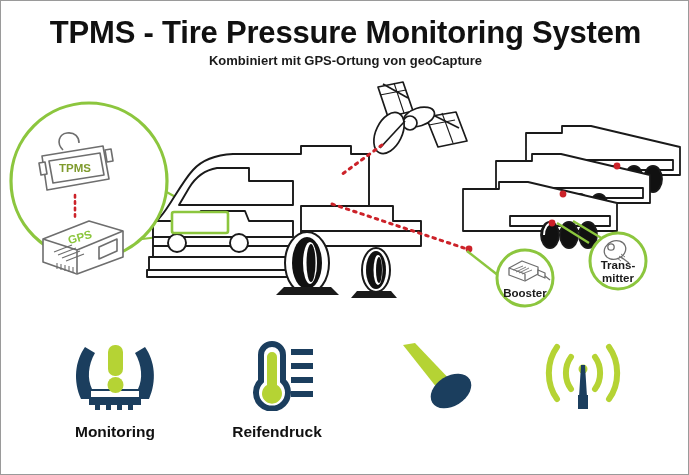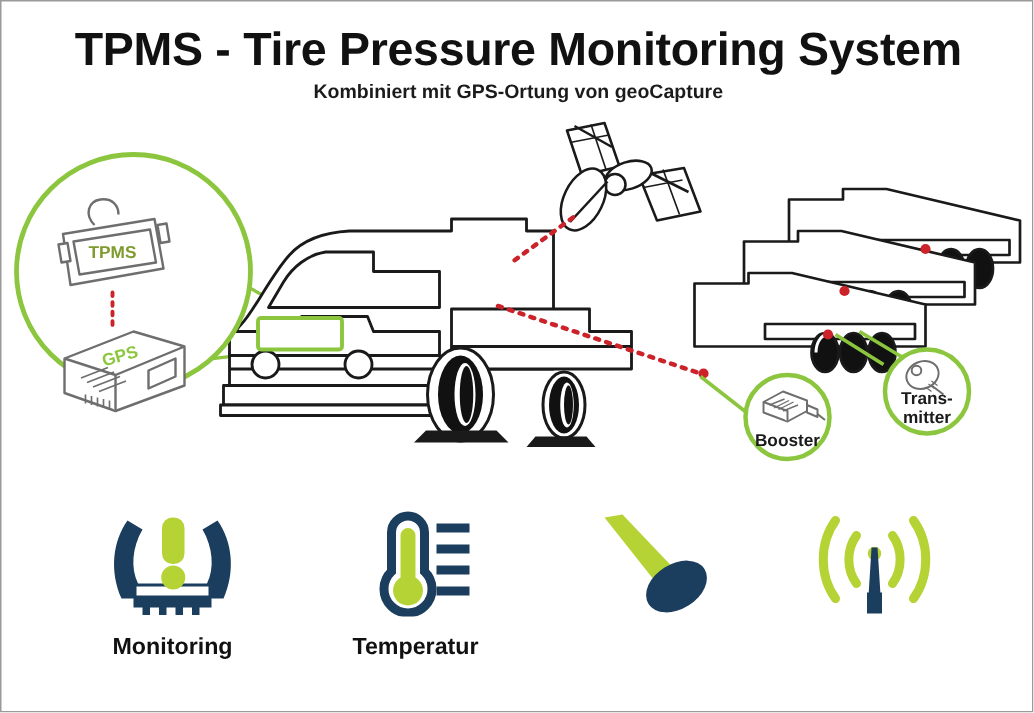--- a/index.html
+++ b/index.html
@@ -262,21 +262,21 @@
           <path d="M30,16 a11,11 0 0 1 22,0 L52,42 a16,16 0 1 1 -22,0 Z" fill="#ffffff" stroke="#1b3e5e" stroke-width="6"></path>
           <path d="M36,18 a5,5 0 0 1 10,0 L46,46 a10,10 0 1 1 -10,0 Z" fill="#b5d334"></path>
           <g fill="#1b3e5e">
             <rect x="60" y="10" width="22" height="6"></rect>
             <rect x="60" y="24" width="22" height="6"></rect>
             <rect x="60" y="38" width="22" height="6"></rect>
             <rect x="60" y="52" width="22" height="6"></rect>
           </g>
         </svg>
       </div>
-      <div class="icon-label">Temperatur</div>
+      <div class="icon-label">Reifendruck</div>
     </div>
 
     <div class="icon-cell" style="left:348px;">
       <div class="icon-art">
         <svg width="92" height="72" viewBox="0 0 92 72">
           <path d="M14,6 L26,4 L66,46 L52,54 Z" fill="#b5d334"></path>
           <ellipse cx="62" cy="52" rx="22" ry="15" transform="rotate(-32 62 52)" fill="#1b3e5e"></ellipse>
         </svg>
       </div>
     </div>

